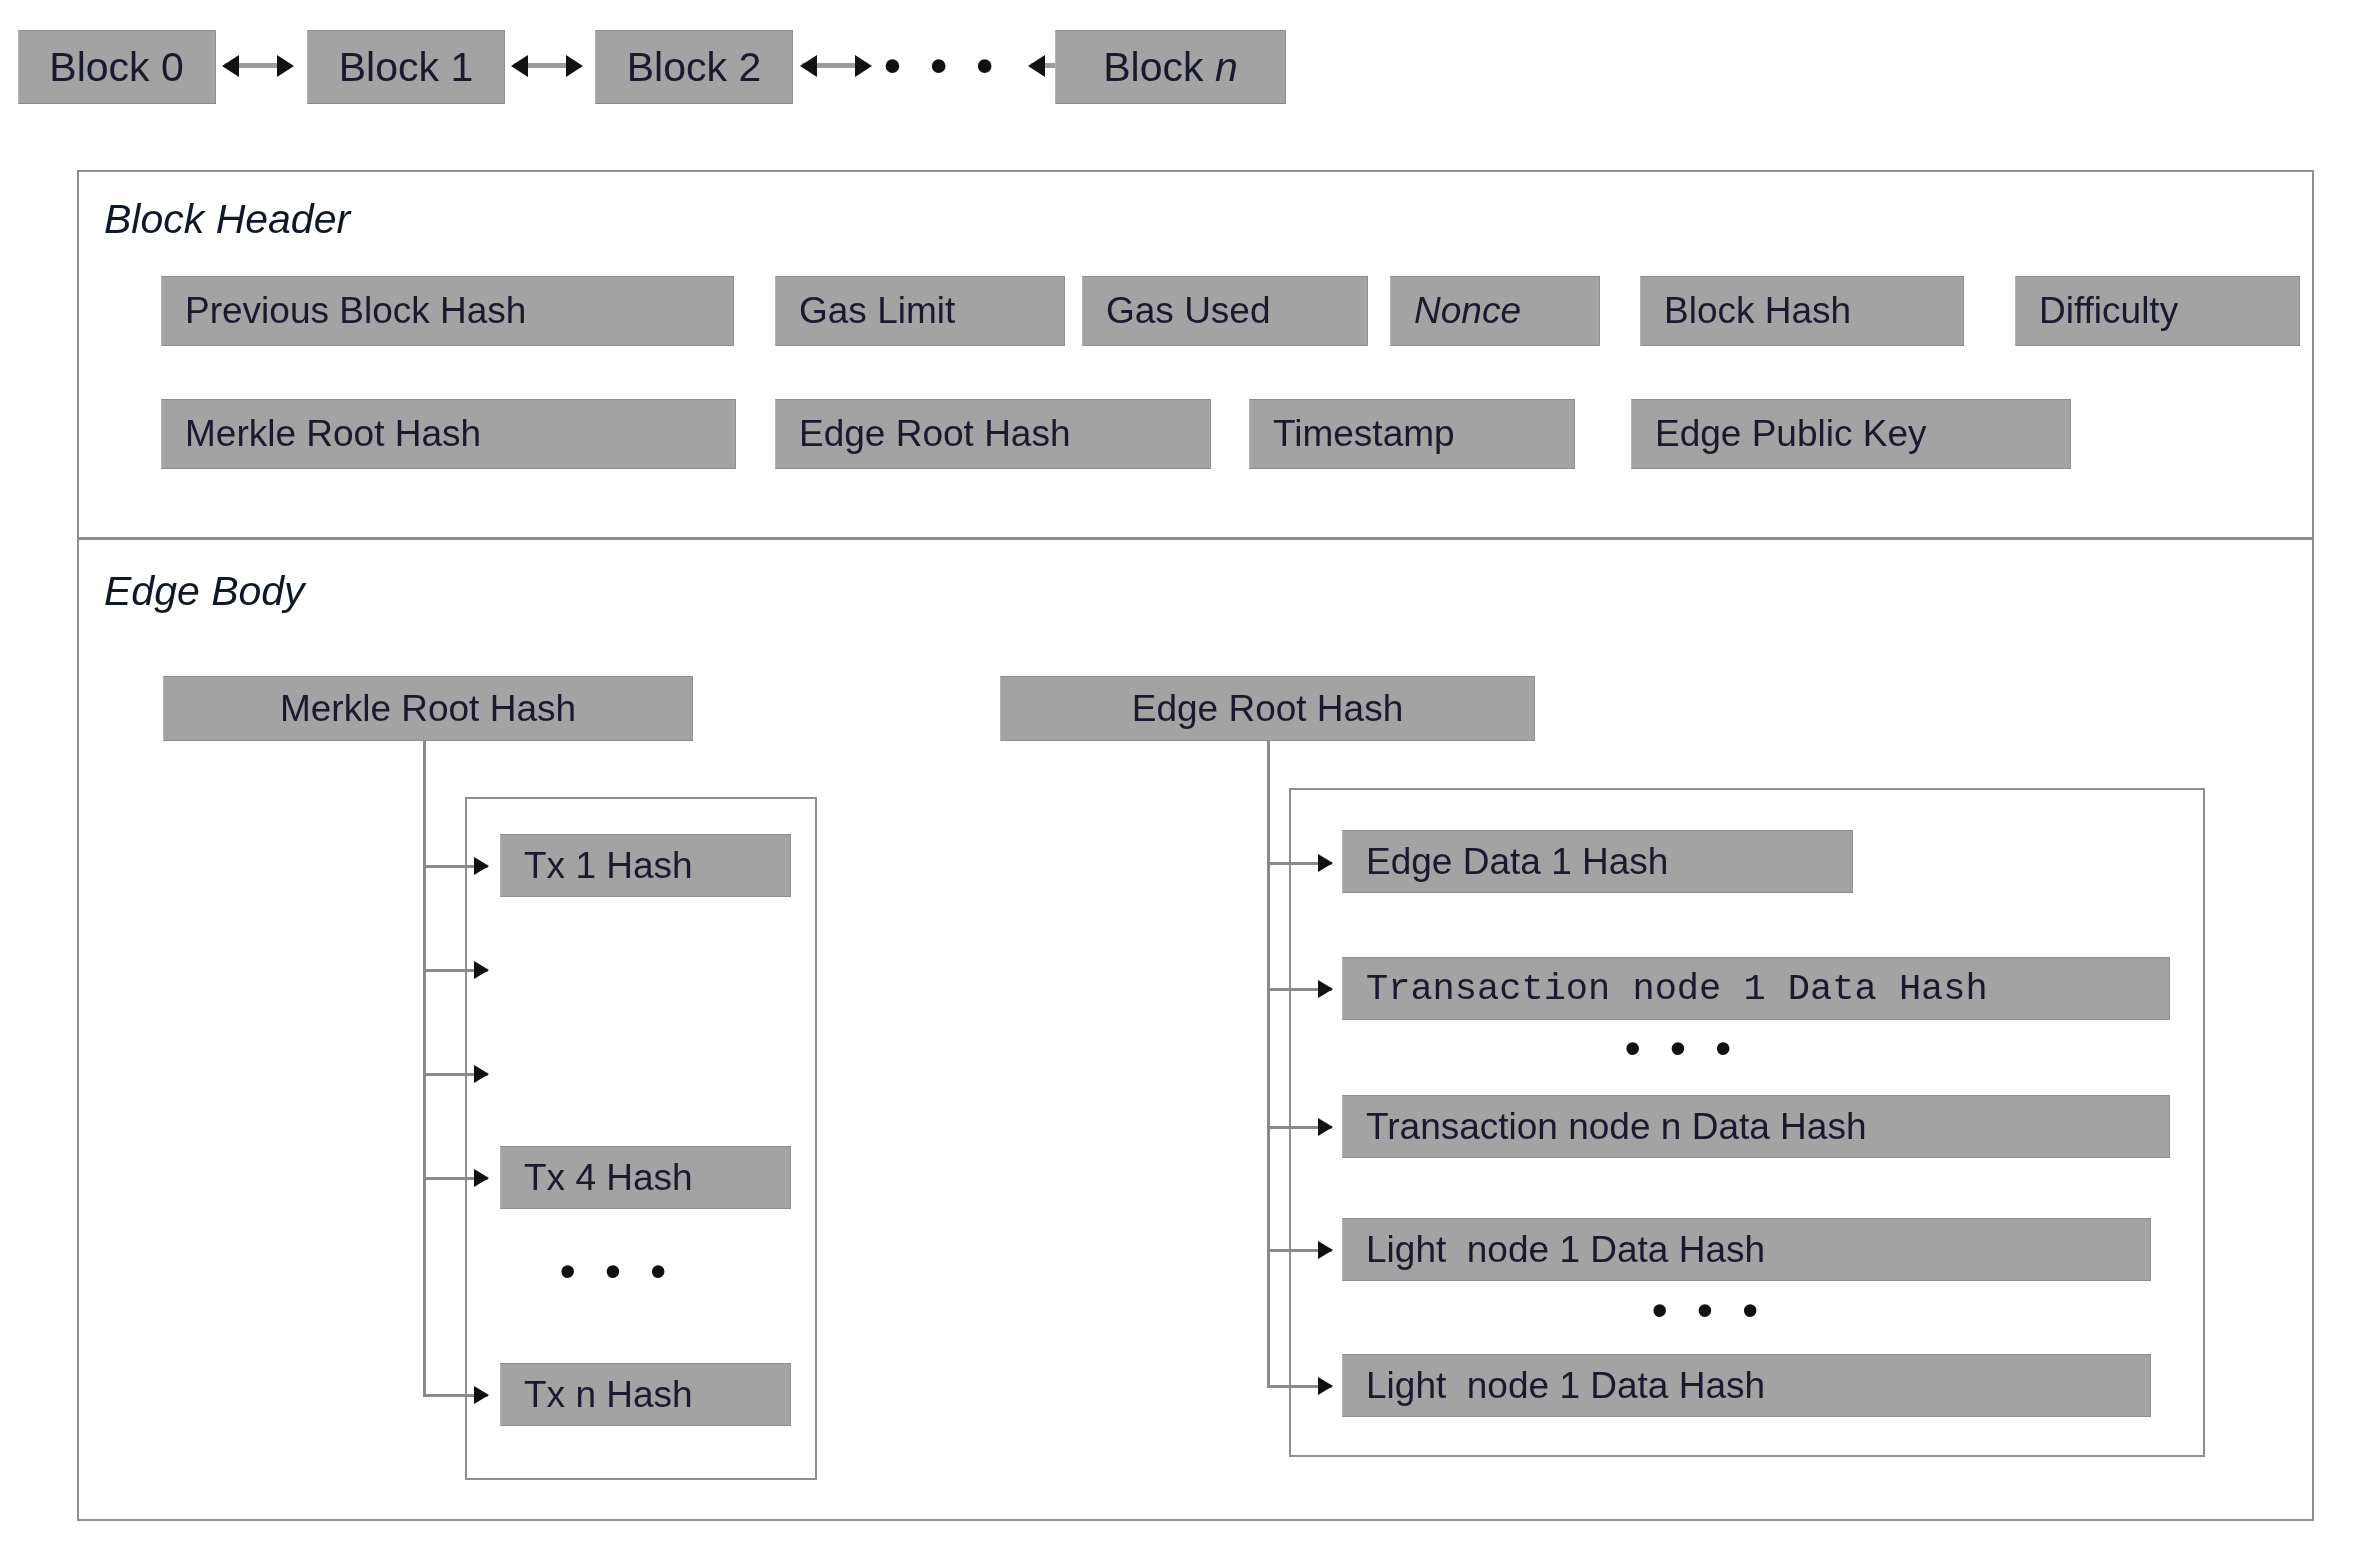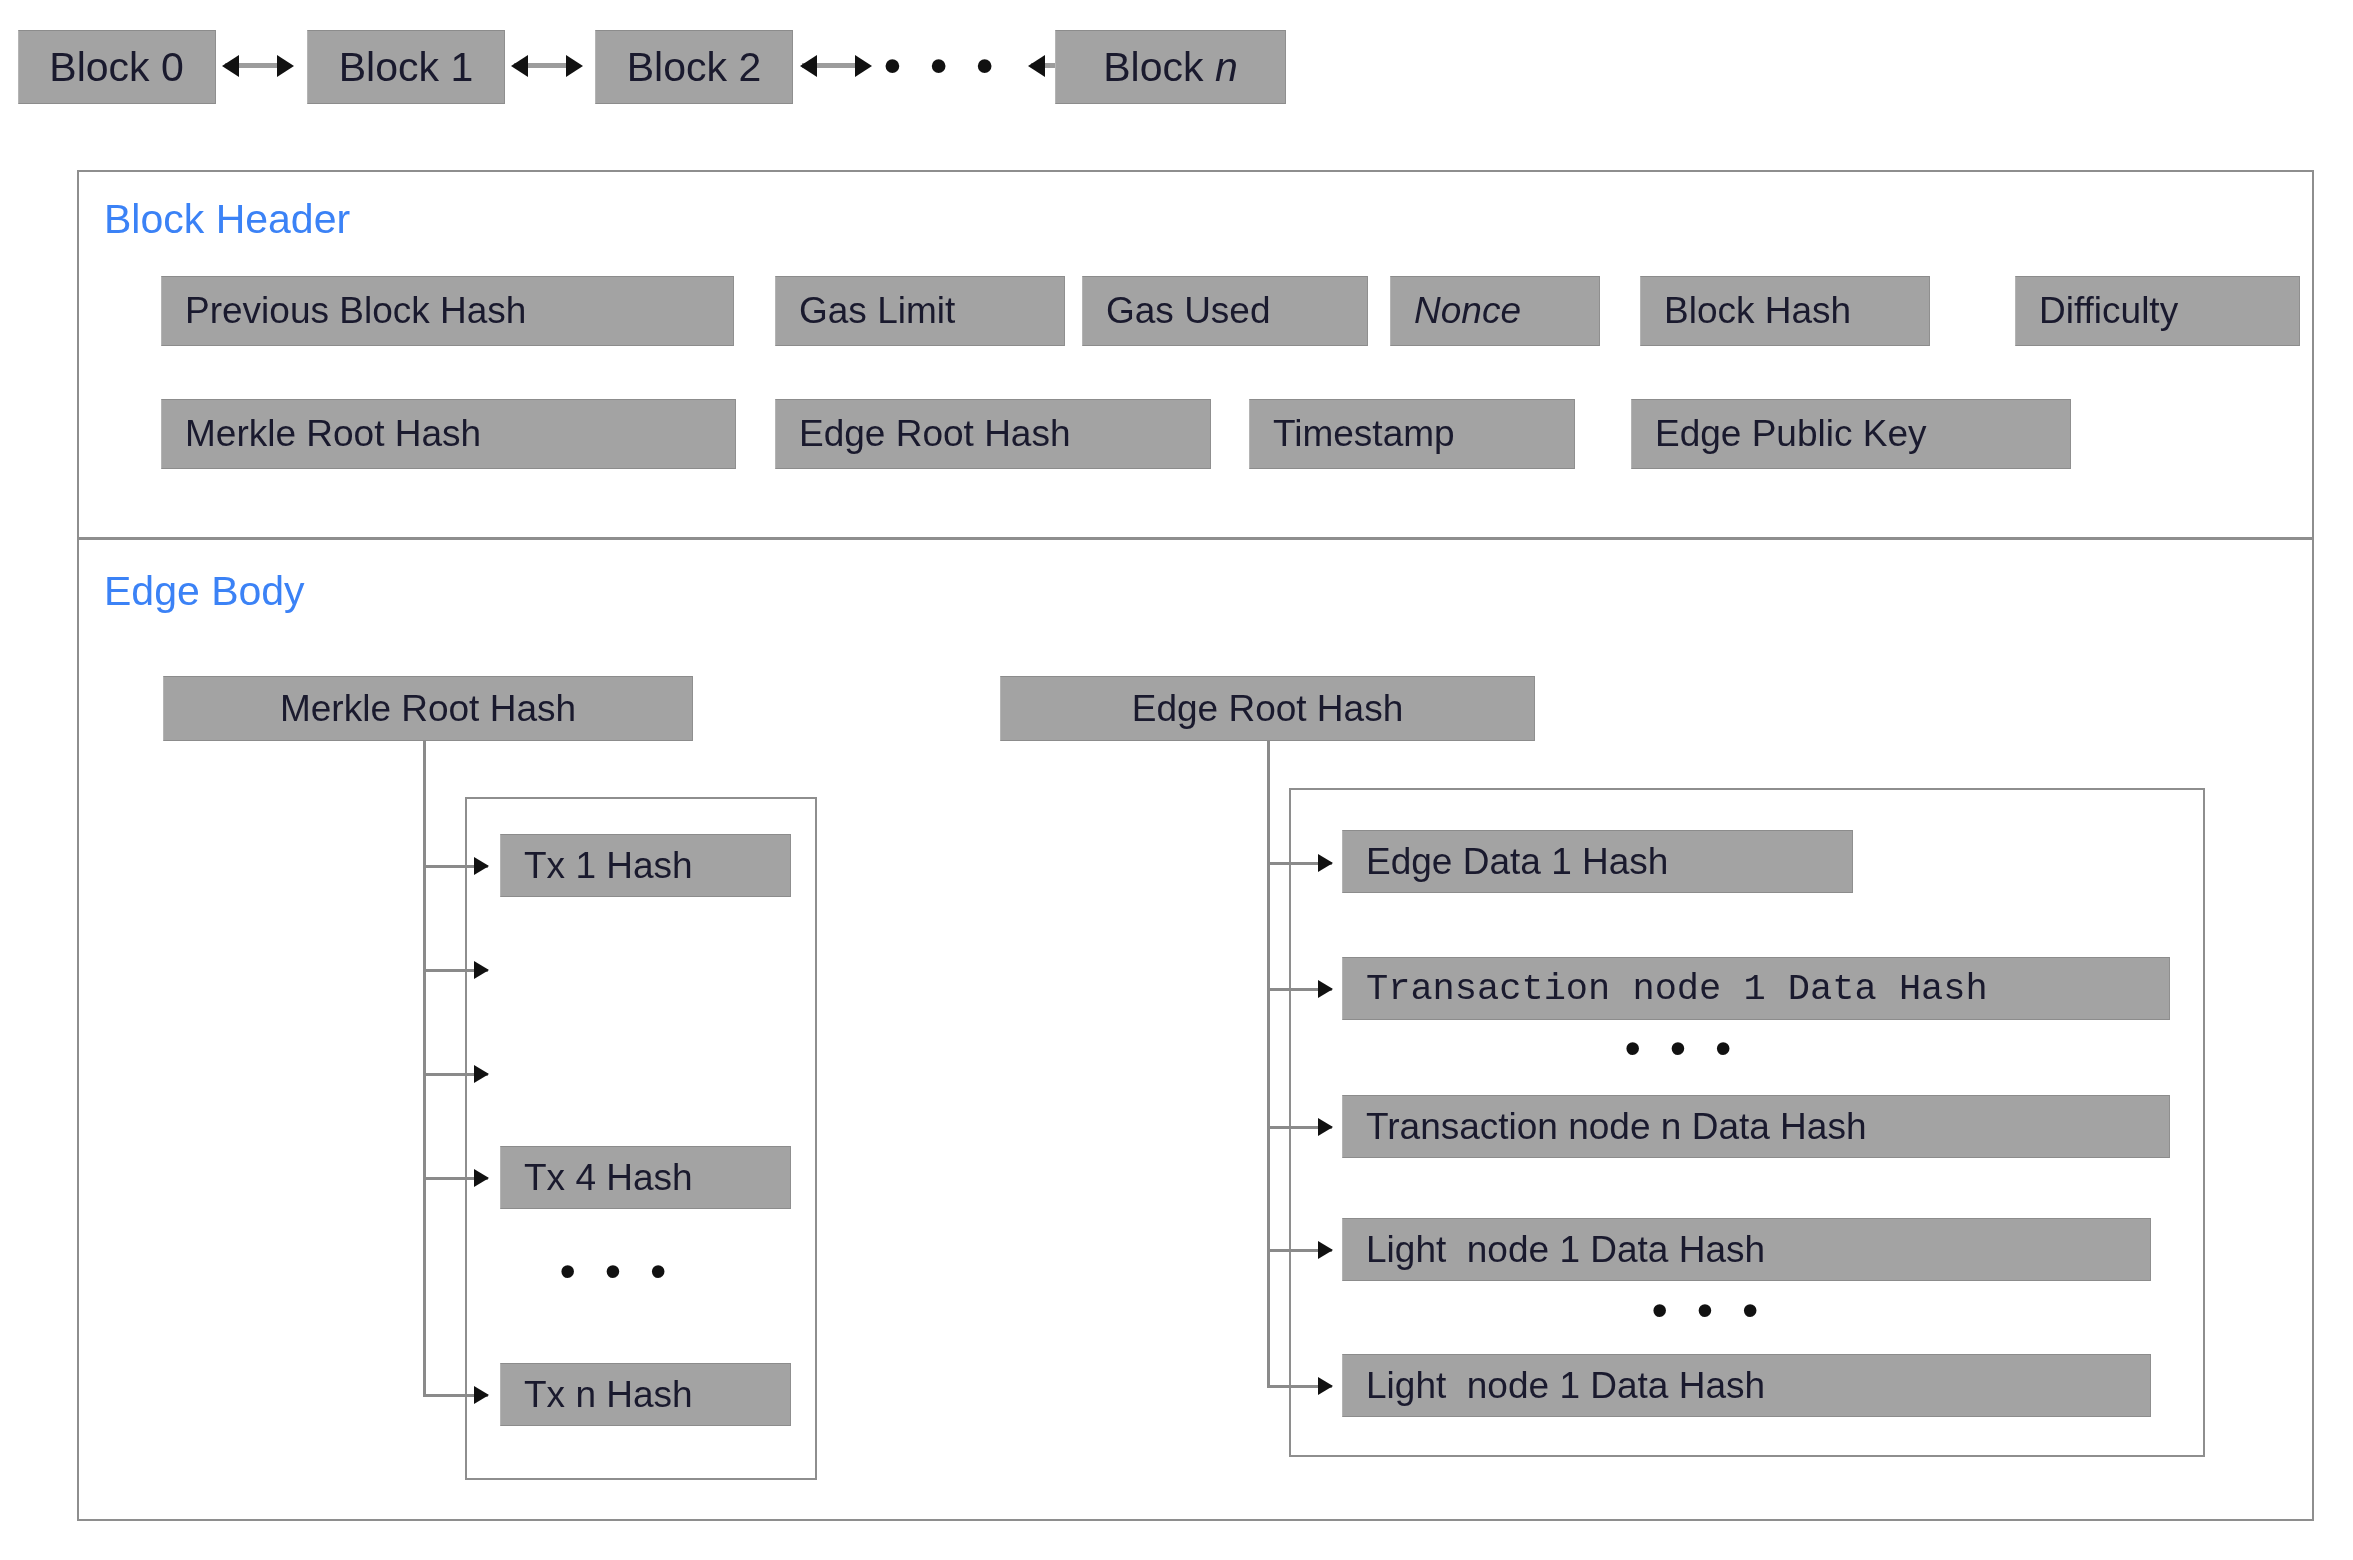--- a/index.html
+++ b/index.html
@@ -86,21 +86,22 @@
     left: 77px;
     top: 537px;
     width: 2237px;
     height: 2.6px;
     background: #8e8e8e;
   }
 
   .section-title {
     position: absolute;
     font-size: 41px;
-    color: #3b82f6;
+    color: #0f172a;
+    font-style: italic;
   }
 
   
   .hdr-field {
     font-size: 37px;
     height: 70px;
   }
 
   
   .root-box {
@@ -194,21 +195,21 @@
   </div>
   <div class="box hdr-field lead" style="left:775px; top:276px; width:290px;">
     <span>Gas Limit</span>
   </div>
   <div class="box hdr-field lead" style="left:1082px; top:276px; width:286px;">
     <span>Gas Used</span>
   </div>
   <div class="box hdr-field lead" style="left:1390px; top:276px; width:210px;font-style:italic;">
     <span>Nonce</span>
   </div>
-  <div class="box hdr-field lead" style="left:1640px; top:276px; width:290px;">
+  <div class="box hdr-field lead" style="left:1640px; top:276px; width:324px;">
     <span>Block Hash</span>
   </div>
   <div class="box hdr-field lead" style="left:2015px; top:276px; width:285px;">
     <span>Difficulty</span>
   </div>
 
   <div class="box hdr-field lead" style="left:161px; top:399px; width:575px;">
     <span>Merkle Root Hash</span>
   </div>
   <div class="box hdr-field lead" style="left:775px; top:399px; width:436px;">

